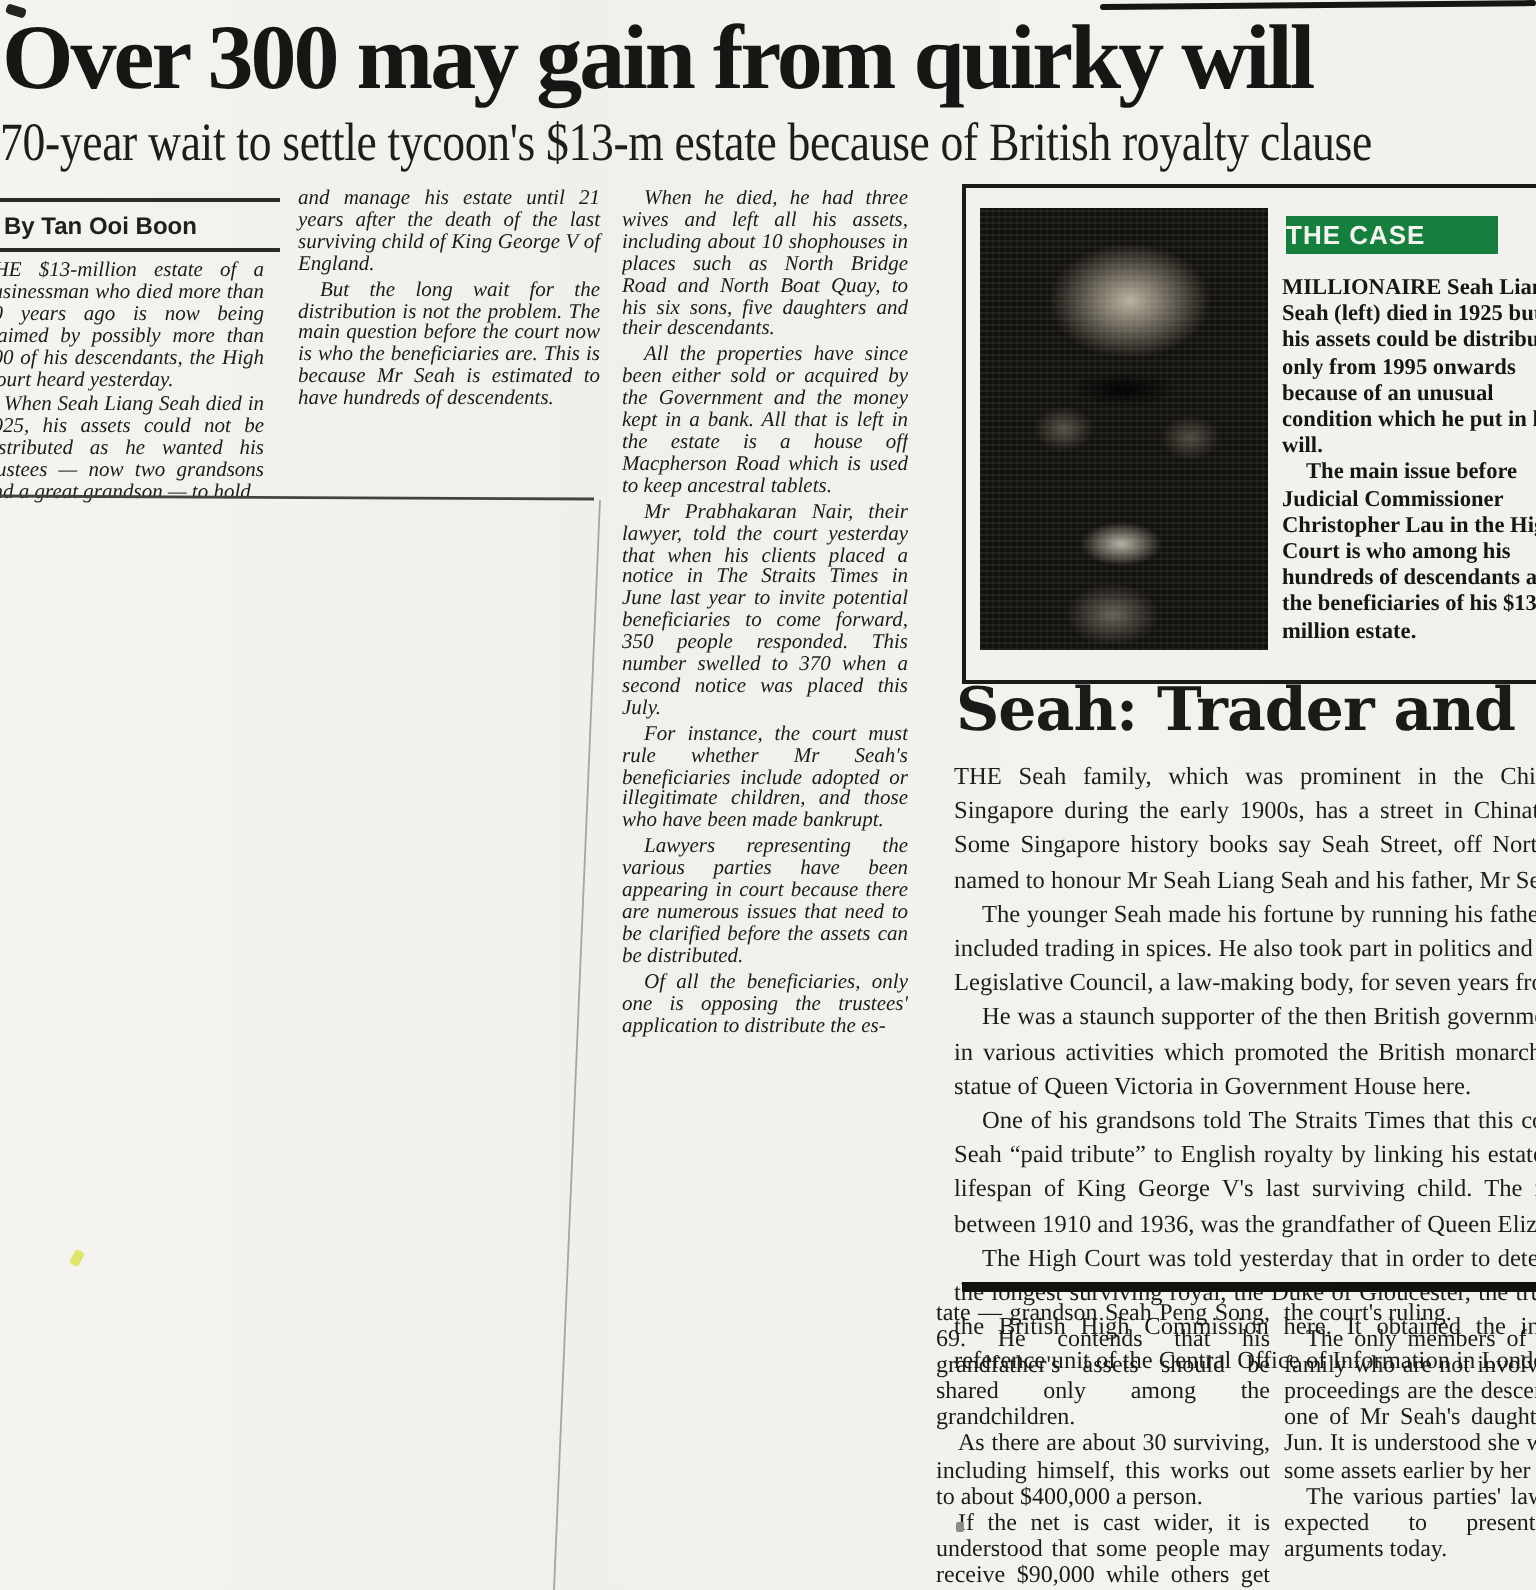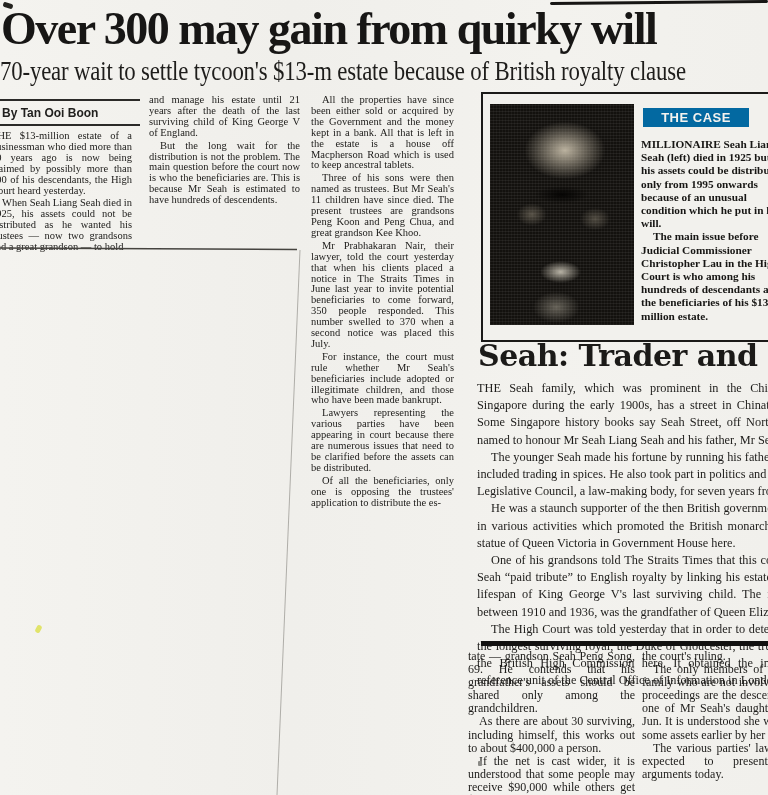--- a/index.html
+++ b/index.html
@@ -21,21 +21,21 @@
   }
   
   .byline-box{
     left:-6px;top:99px;width:138px;
     border-top:2px solid #2b2a28;border-bottom:2px solid #2b2a28;
     padding:5px 0 4px 8px;
     font-family:"Liberation Sans",sans-serif;font-weight:700;font-size:12px;color:#21201e;
   }
   
   .col{font-size:10.5px;line-height:10.9px;text-align:justify;}
-  .col p{margin:0 0 2px 0;}
+  .col p{margin:0 0 2px 0;font-style:italic;}
   .col p+p{text-indent:11px;}
   .col-1{left:-9px;top:131px;width:141px;}
   .col-2{left:149px;top:95px;width:151px;}
   .col-3{left:311px;top:95px;width:143px;height:700px;overflow:hidden;}
   .col-3 p{text-indent:11px;}
   .col-3 p:first-child{text-indent:11px;}
   .bcol{font-size:12px;line-height:13.1px;text-align:justify;}
   .bcol p{margin:0;}
   .bcol p+p{text-indent:11px;}
   .col-4{left:468px;top:650px;width:167px;height:145px;overflow:hidden;}
@@ -53,21 +53,21 @@
       radial-gradient(ellipse 20px 15px at 29% 50%, rgba(168,158,138,0.45), rgba(168,158,138,0) 75%),
       radial-gradient(ellipse 20px 15px at 73% 52%, rgba(168,158,138,0.4), rgba(168,158,138,0) 75%),
       radial-gradient(ellipse 26px 14px at 49% 76%, rgba(224,218,202,0.8), rgba(224,218,202,0) 78%),
       radial-gradient(ellipse 30px 20px at 46% 92%, rgba(180,174,158,0.5), rgba(180,174,158,0) 78%),
       repeating-linear-gradient(0deg, rgba(255,255,255,0.06) 0 1px, rgba(0,0,0,0) 1px 3px),
       repeating-linear-gradient(90deg, rgba(255,255,255,0.04) 0 1px, rgba(0,0,0,0) 1px 3px),
       #13110e;
   }
   .case-title{
     position:absolute;left:160px;top:14px;width:106px;height:19px;
-    background:#0369a1;color:#f4f3ef;text-align:center;line-height:19px;
+    background:#15803d;color:#f4f3ef;text-align:left;line-height:19px;
     font-family:"Liberation Sans",sans-serif;font-weight:700;font-size:13px;letter-spacing:0.5px;
   }
   .case-text{
     position:absolute;left:158px;top:44px;width:146px;
     font-size:11.3px;line-height:13.2px;font-weight:700;color:#171614;
   }
   .case-text p{margin:0;}
   .case-text p+p{text-indent:12px;}
   
   .seah-headline{
@@ -102,22 +102,22 @@
 
   <div class="abs col col-1">
       <p>THE $13-million estate of a businessman who died more than 70 years ago is now being claimed by possibly more than 300 of his descendants, the High Court heard yesterday.</p>
       <p>When Seah Liang Seah died in 1925, his assets could not be distributed as he wanted his trustees — now two grandsons and a great grandson — to hold</p>
     </div>
   <div class="abs col col-2">
       <p>and manage his estate until 21 years after the death of the last surviving child of King George V of England.</p>
       <p>But the long wait for the distribution is not the problem. The main question before the court now is who the beneficiaries are. This is because Mr Seah is estimated to have hundreds of descendents.</p>
     </div>
   <div class="abs col col-3">
+      <p>When he died, he had three wives and left all his assets, including about 10 shophouses in places such as North Bridge Road and North Boat Quay, to his six sons, five daughters and their descendants.</p>
       <p>All the properties have since been either sold or acquired by the Government and the money kept in a bank. All that is left in the estate is a house off Macpherson Road which is used to keep ancestral tablets.</p>
-      <p>Three of his sons were then named as trustees. But Mr Seah's 11 children have since died. The present trustees are grandsons Peng Koon and Peng Chua, and great grandson Kee Khoo.</p>
       <p>Mr Prabhakaran Nair, their lawyer, told the court yesterday that when his clients placed a notice in The Straits Times in June last year to invite potential beneficiaries to come forward, 350 people responded. This number swelled to 370 when a second notice was placed this July.</p>
       <p>For instance, the court must rule whether Mr Seah's beneficiaries include adopted or illegitimate children, and those who have been made bankrupt.</p>
       <p>Lawyers representing the various parties have been appearing in court because there are numerous issues that need to be clarified before the assets can be distributed.</p>
       <p>Of all the beneficiaries, only one is opposing the trustees' application to distribute the es-</p>
     </div>
 
   <div class="abs case-box">
     <div class="portrait" aria-label="Halftone portrait of Seah Liang Seah"></div>
     <div class="case-title">THE CASE</div>
     <div class="case-text">

